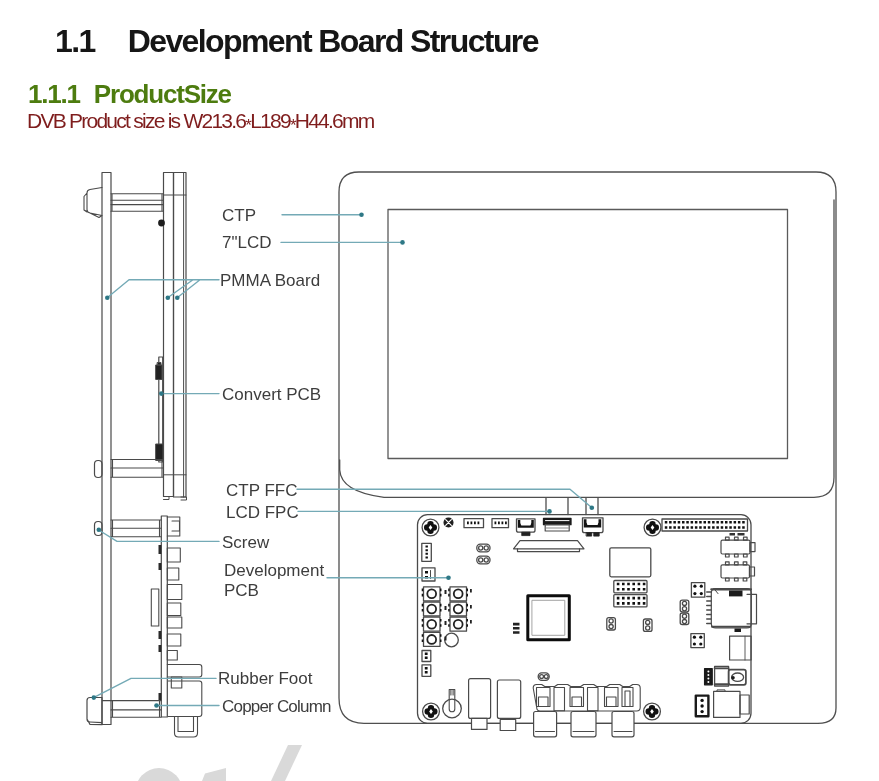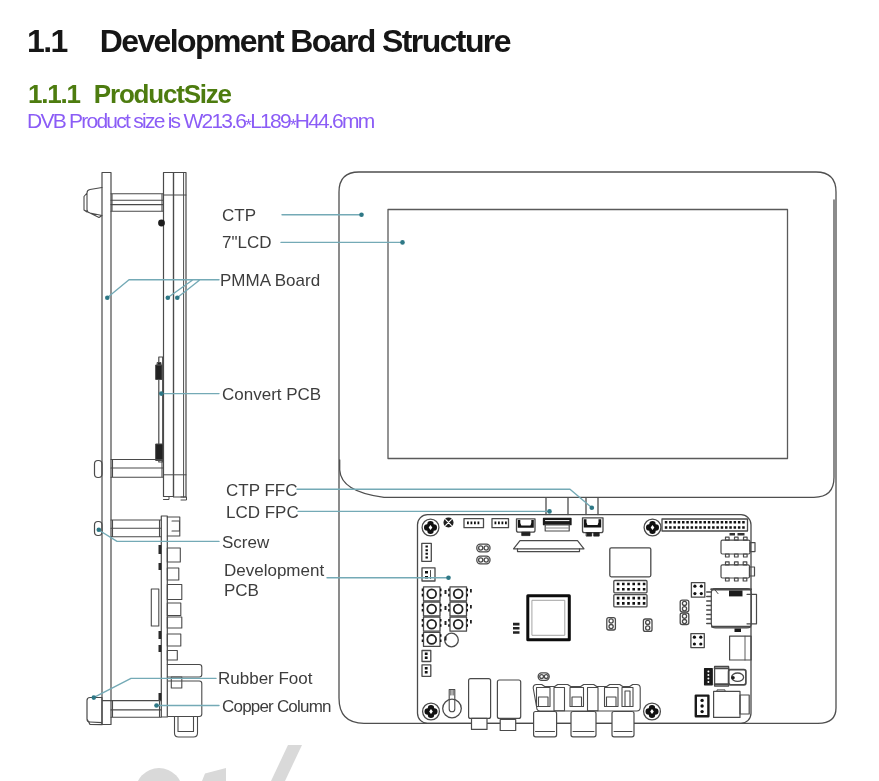--- a/index.html
+++ b/index.html
@@ -1,24 +1,24 @@
 <!DOCTYPE html>
 <html><head>
 <meta charset="utf-8">
 <style>
   html,body{margin:0;padding:0;background:#ffffff;}
   body{width:879px;height:781px;position:relative;overflow:hidden;
        font-family:"Liberation Sans", sans-serif;}
   .h1{position:absolute;left:27px;top:23px;font-size:32px;font-weight:bold;
       color:#161616;letter-spacing:-1.6px;white-space:nowrap;}
-  .h1 .num{margin-right:33px;}
+  .h1 .num{margin-right:33px;margin-left:28px;}
   .h2{position:absolute;left:28px;top:79px;font-size:26px;font-weight:bold;
       color:#4d7c0f;letter-spacing:-1.2px;white-space:nowrap;}
   .h2 .num{margin-right:14px;}
-  .body-text{position:absolute;left:27px;top:109px;font-size:21px;color:#8b5cf6;
+  .body-text{position:absolute;left:27px;top:109px;font-size:21px;color:#7f1d1d;
       letter-spacing:-1.75px;white-space:nowrap;}
   svg{position:absolute;left:0;top:0;}
   .ast{position:relative;top:2.5px;font-size:17px;}
 </style>
 </head>
 <body>
 
 <div class="h1"><span class="num">1.1</span>Development Board Structure</div>
 
 <div class="h2"><span class="num">1.1.1</span>ProductSize</div>

